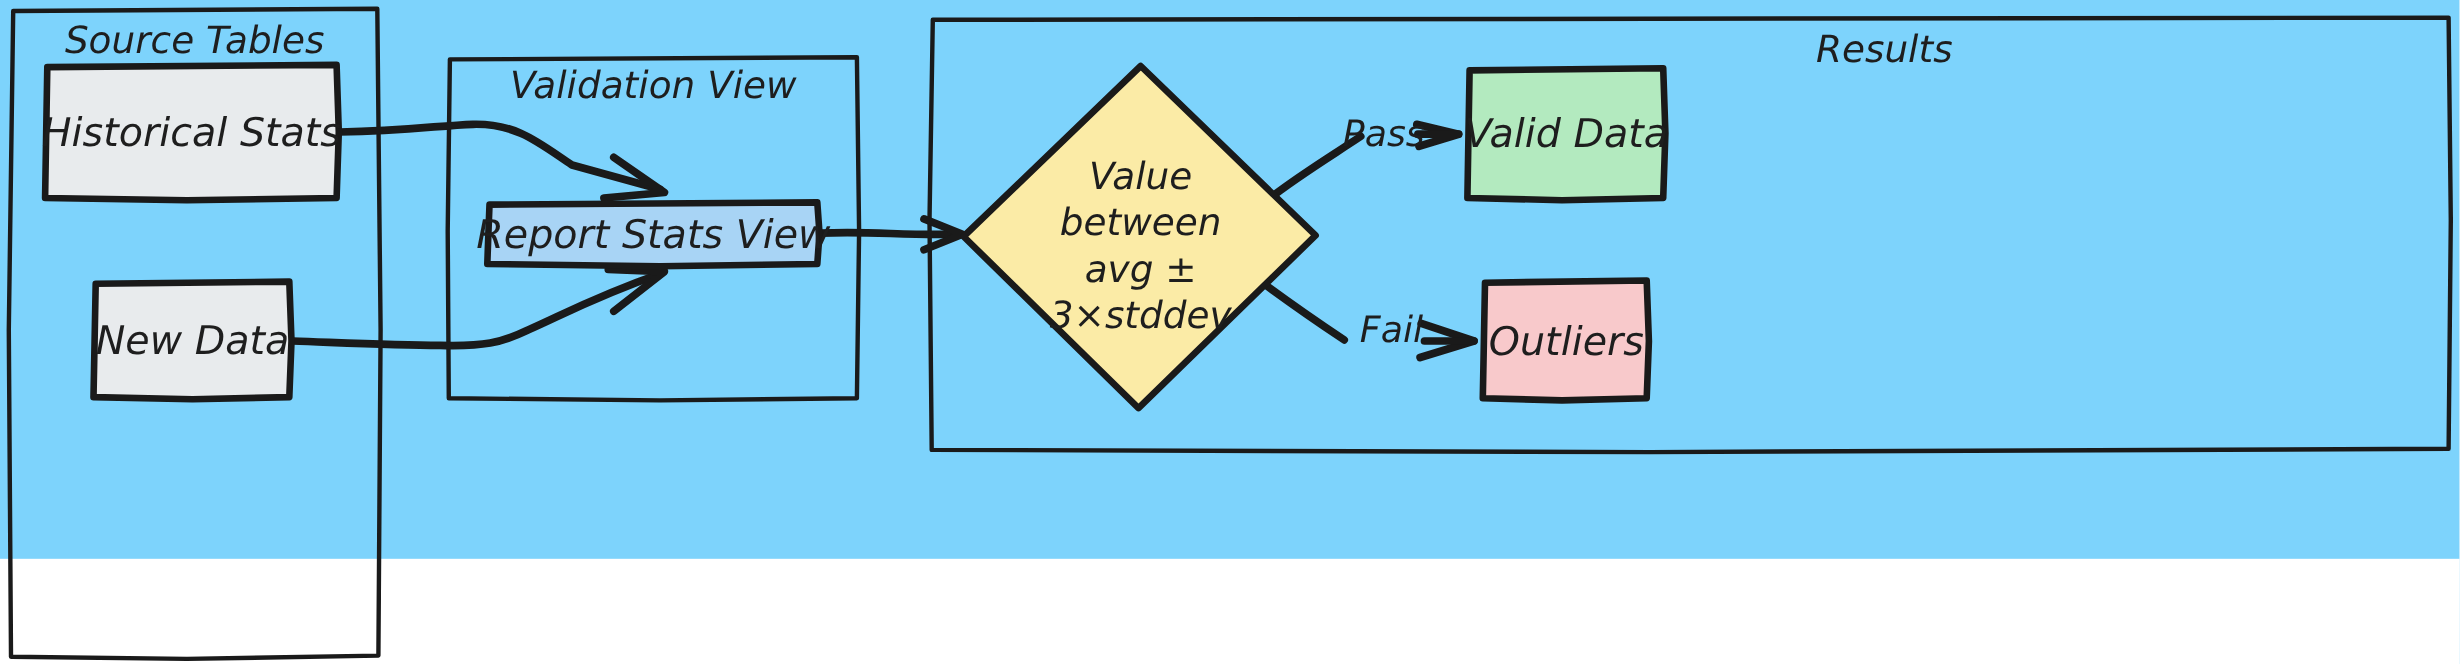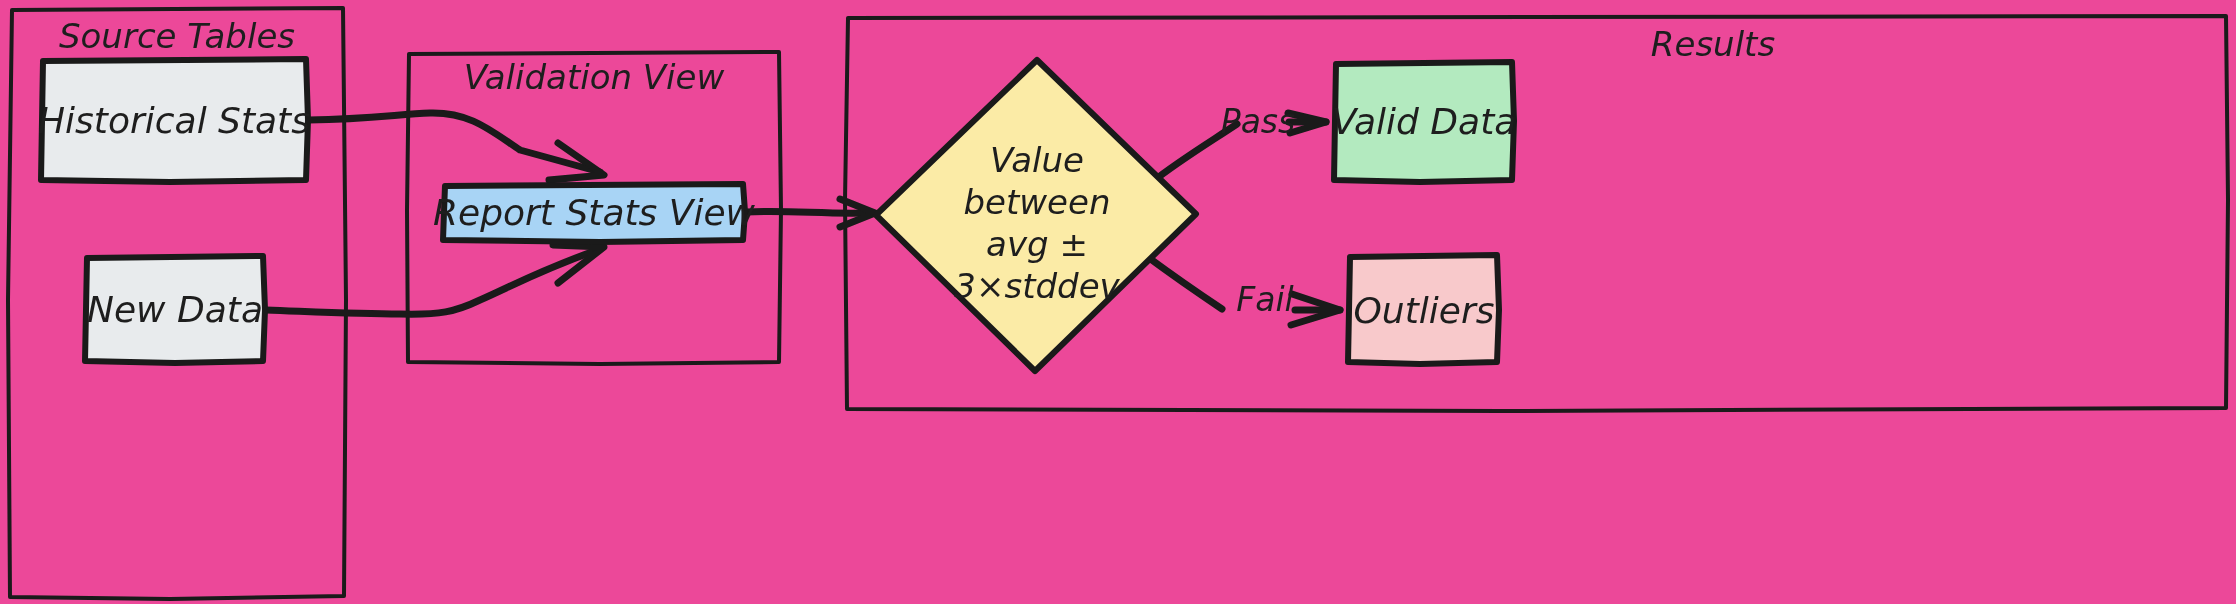--- a/index.html
+++ b/index.html
@@ -1,18 +1,18 @@
 <!DOCTYPE html>
 <html><head>
 <meta charset="utf-8">
 <style>
   html,body{margin:0;padding:0;background:#ffffff;}
   body{width:2236px;height:604px;overflow:hidden;
        font-family:"DejaVu Sans","Liberation Sans",sans-serif;}
-  #stage{position:relative;width:2236px;height:604px;background:#ec4899;}
+  #stage{position:relative;width:2236px;height:508px;background:#7dd3fc;}
   svg#canvas{position:absolute;left:0;top:0;width:2236px;height:604px;}
   .hand-text{font-family:"DejaVu Sans","Liberation Sans",sans-serif;
              fill:#1e1e1e;font-style:italic;}
   .group-label{font-size:34px;}
   .node-label{font-size:36px;}
   .edge-label{font-size:33px;}
   .diamond-label{font-size:34px;}
   .grp{fill:none;stroke:#1a1a1a;stroke-width:4;stroke-linecap:round;stroke-linejoin:round;}
   .nodebox{stroke:#1a1a1a;stroke-width:6;stroke-linejoin:round;stroke-linecap:round;}
   .flow{fill:none;stroke:#1a1a1a;stroke-width:7;stroke-linecap:round;stroke-linejoin:round;}

